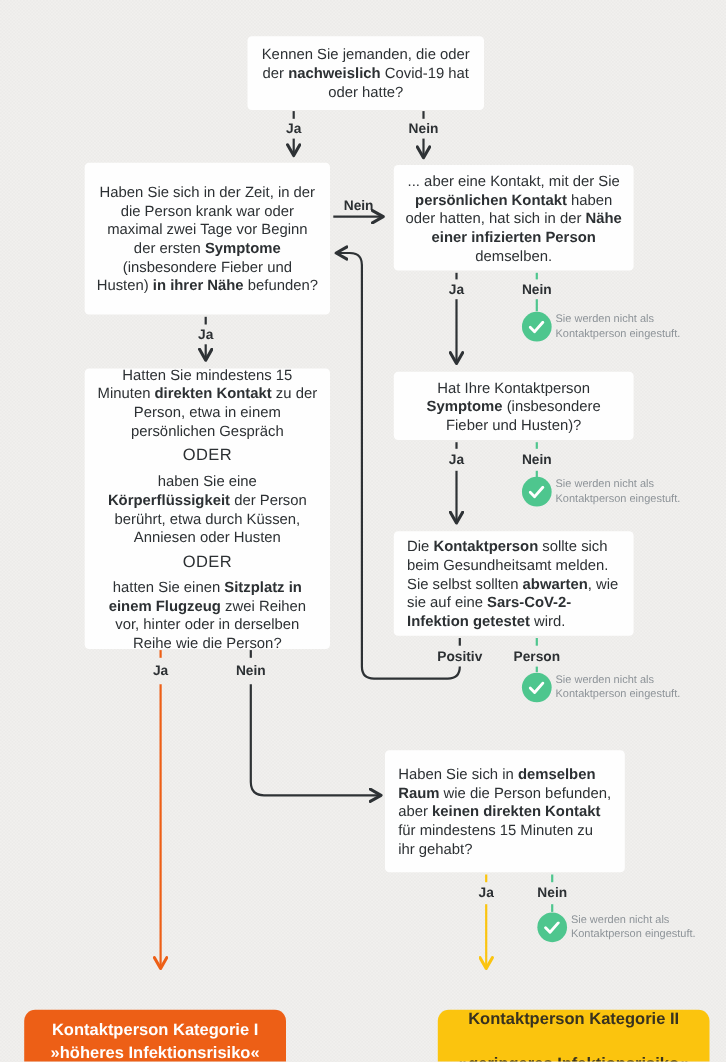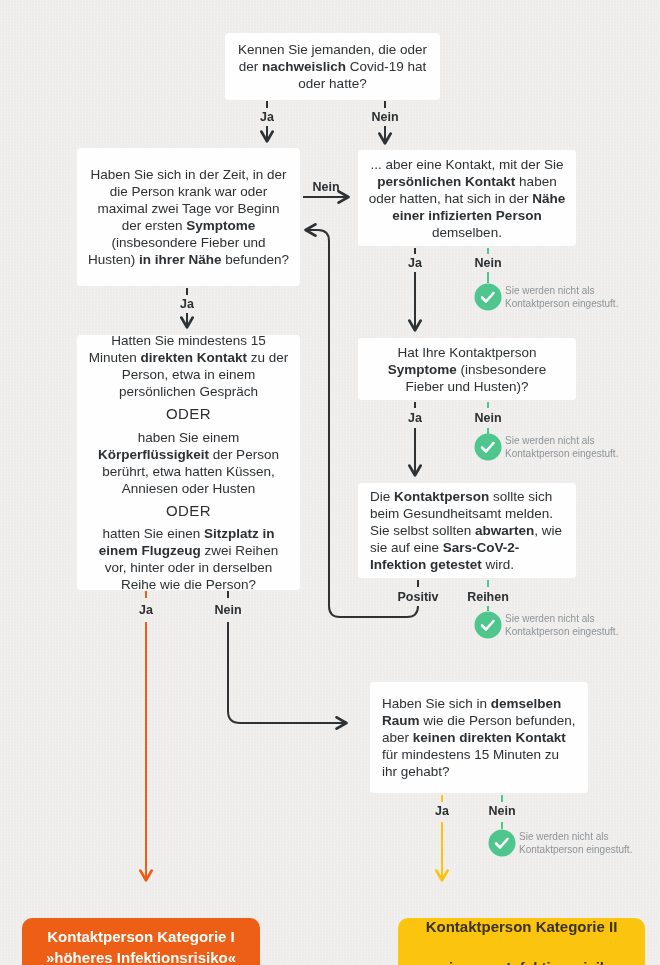--- a/index.html
+++ b/index.html
@@ -128,47 +128,47 @@
       <div class="para"><span>Haben Sie sich in der Zeit, in der die Person krank war oder maximal zwei Tage vor Beginn der ersten </span><span class="b">Symptome</span><span> (insbesondere Fieber und Husten) </span><span class="b">in ihrer Nähe</span><span> befunden?</span></div>
     </div>
 
   <div class="box" style="left:358px;top:150px;width:218px;height:96px;">
       <div class="para"><span>... aber eine Kontakt, mit der Sie </span><span class="b">persönlichen Kontakt</span><span> haben oder hatten, hat sich in der </span><span class="b">Nähe einer infizierten Person</span><span> demselben.</span></div>
     </div>
 
   <div class="box" style="left:77px;top:335px;width:223px;height:255px;">
       <div class="para"><span>Hatten Sie mindestens 15 Minuten </span><span class="b">direkten Kontakt</span><span> zu der Person, etwa in einem persönlichen Gespräch</span></div>
       <div class="para oder"><span>ODER</span></div>
-      <div class="para"><span>haben Sie einem </span><span class="b">Körperflüssigkeit</span><span> der Person berührt, etwa hatten Küssen, Anniesen oder Husten</span></div>
+      <div class="para"><span>haben Sie eine </span><span class="b">Körperflüssigkeit</span><span> der Person berührt, etwa durch Küssen, Anniesen oder Husten</span></div>
       <div class="para oder"><span>ODER</span></div>
       <div class="para"><span>hatten Sie einen </span><span class="b">Sitzplatz in einem Flugzeug</span><span> zwei Reihen vor, hinter oder in derselben Reihe wie die Person?</span></div>
     </div>
 
   <div class="box" style="left:358px;top:338px;width:218px;height:62px;">
       <div class="para"><span>Hat Ihre Kontaktperson </span><span class="b">Symptome</span><span> (insbesondere Fieber und Husten)?</span></div>
     </div>
 
   <div class="box left-align" style="left:358px;top:483px;width:218px;height:95px;">
       <div class="para"><span>Die </span><span class="b">Kontaktperson</span><span> sollte sich beim Gesundheitsamt melden. Sie selbst sollten </span><span class="b">abwarten</span><span>, wie sie auf eine </span><span class="b">Sars-CoV-2-Infektion getestet</span><span> wird.</span></div>
     </div>
 
-  <div class="box left-align" style="left:370px;top:682px;width:218px;height:111px;">
+  <div class="box left-align" style="left:350px;top:682px;width:218px;height:111px;">
       <div class="para"><span>Haben Sie sich in </span><span class="b">demselben Raum</span><span> wie die Person befunden, aber </span><span class="b">keinen direkten Kontakt</span><span> für mindestens 15 Minuten zu ihr gehabt?</span></div>
     </div>
 
   <div class="flow-label" style="left:267px;top:117px;">Ja</div>
   <div class="flow-label" style="left:385px;top:117px;">Nein</div>
   <div class="flow-label" style="left:326px;top:187px;">Nein</div>
   <div class="flow-label" style="left:187px;top:304px;">Ja</div>
   <div class="flow-label" style="left:415px;top:263px;">Ja</div>
   <div class="flow-label" style="left:488px;top:263px;">Nein</div>
   <div class="flow-label" style="left:415px;top:418px;">Ja</div>
   <div class="flow-label" style="left:488px;top:418px;">Nein</div>
   <div class="flow-label" style="left:418px;top:597px;">Positiv</div>
-  <div class="flow-label" style="left:488px;top:597px;">Reihen</div>
+  <div class="flow-label" style="left:488px;top:597px;">Person</div>
   <div class="flow-label" style="left:146px;top:610px;">Ja</div>
   <div class="flow-label" style="left:228px;top:610px;">Nein</div>
   <div class="flow-label" style="left:442px;top:811px;">Ja</div>
   <div class="flow-label" style="left:502px;top:811px;">Nein</div>
 
   <div class="check" style="left:488px;top:297px;">
     <svg width="15" height="12" viewBox="0 0 15 12">
         <path d="M1.5,6 L5.5,10 L13,1.5" stroke="#ffffff" stroke-width="2.6" fill="none" stroke-linecap="round" stroke-linejoin="round"></path>
       </svg>
   </div>

